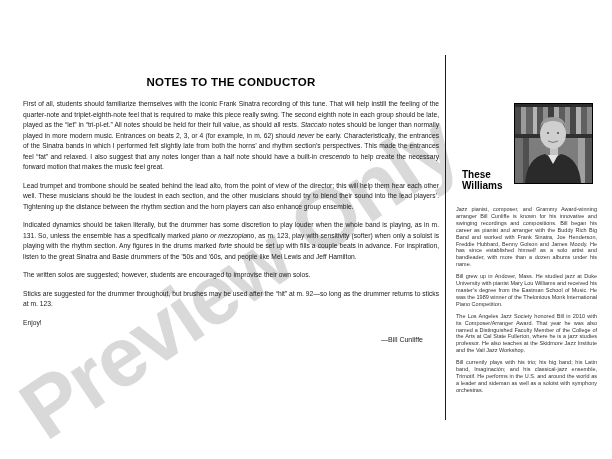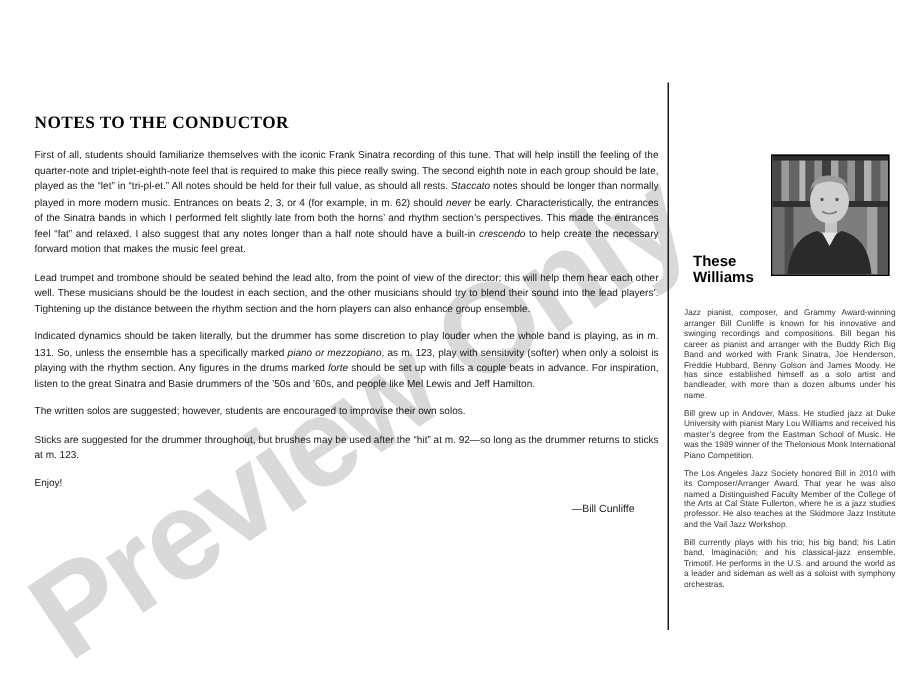--- a/index.html
+++ b/index.html
@@ -28,22 +28,22 @@
   }
   #wm-main { left:30px; top:370px; }
 
   .content { position:absolute; inset:0; z-index:1; }
 
   
   .main-col {
     position:absolute; left:23px; top:76px; width:416px;
   }
   .main-title {
-    font-size:11.5px; font-weight:bold; 
-    letter-spacing:0.3px; margin:0 0 11px 0; color:#000;font-family:Liberation Serif, serif;
+    font-size:11.5px; font-weight:bold; text-align:center;
+    letter-spacing:0.3px; margin:0 0 11px 0; color:#000;
   }
   .main-col p {
     font-size:6.7px; line-height:10.5px; text-align:justify;
     margin:0 0 8px 0;
   }
   .main-col p i { font-style:italic; }
   .closing { text-align:left; }
   .signature {
     font-size:7px; text-align:right; padding-right:16px; margin-top:8px;
   }

